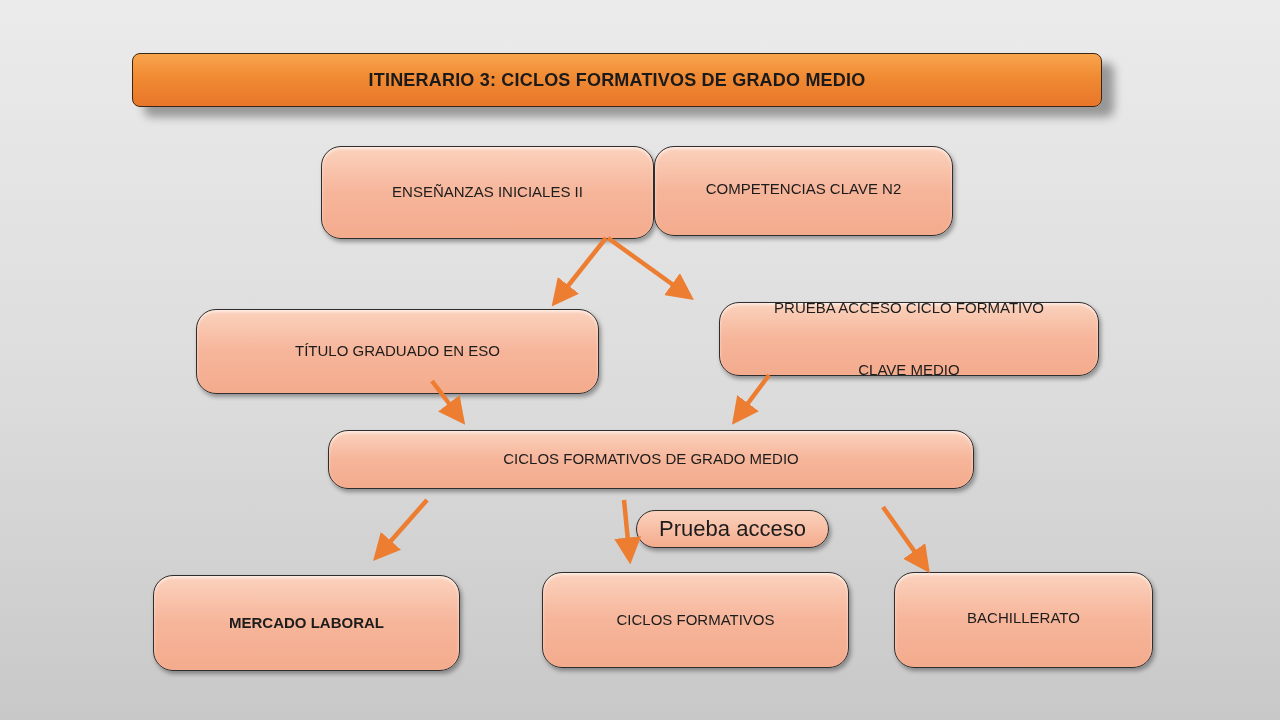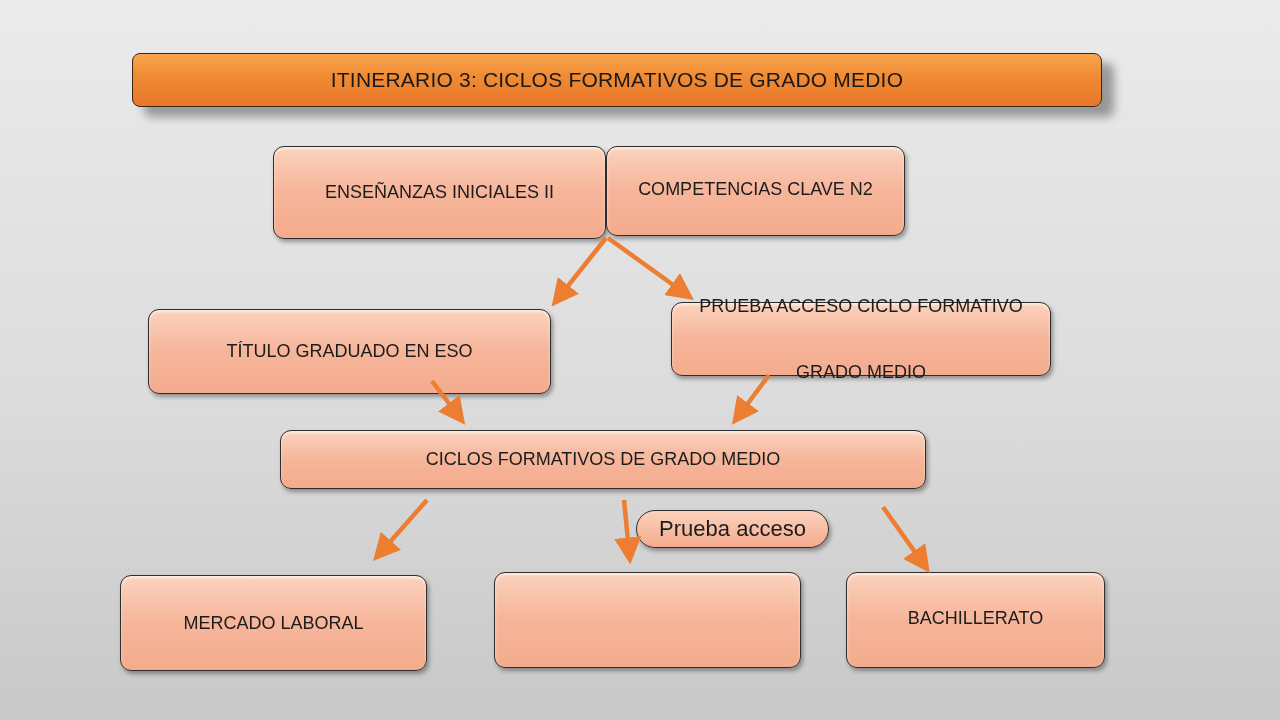--- a/index.html
+++ b/index.html
@@ -9,29 +9,29 @@
     font-family: "Liberation Sans", sans-serif;
   }
   .title-bar {
     position: absolute; left: 132px; top: 53px; width: 970px; height: 54px;
     border: 1.5px solid #3a2614; border-radius: 8px; box-sizing: border-box;
     background: linear-gradient(180deg, #f8a54e 0%, #f08a33 45%, #e9762a 100%);
     box-shadow: 12px 10px 10px rgba(0,0,0,0.35);
     display: flex; align-items: center; justify-content: center;
   }
   .title-bar span {
-    font-weight: normal; font-size: 21px; color: #1a1a1a; letter-spacing: 0.2px;
+    font-weight: bold; font-size: 18px; color: #1a1a1a; letter-spacing: 0.2px;
   }
   .box {
     position: absolute; box-sizing: border-box;
-    border: 1.5px solid #2e2e2e; border-radius: 11px;
+    border: 1.5px solid #2e2e2e; border-radius: 20px;
     background: linear-gradient(180deg, #fbd2bd 0%, #f6b59a 50%, #f4ab8d 100%);
     box-shadow: 2px 3px 4px rgba(0,0,0,0.35), inset 0 2px 3px rgba(255,255,255,0.6);
     display: flex; align-items: center; justify-content: center; text-align: center;
-    font-size: 18px; color: #1c1c1c; line-height: 1.5;
+    font-size: 15px; color: #1c1c1c; line-height: 1.5; margin-left: 48px;
   }
   .pill {
     position: absolute; box-sizing: border-box; left: 636px; top: 510px; width: 193px; height: 38px;
     border: 1.5px solid #2e2e2e; border-radius: 19px;
     background: linear-gradient(180deg, #fbd2bd 0%, #f4ab8d 100%);
     box-shadow: 2px 3px 4px rgba(0,0,0,0.35);
     display: flex; align-items: center; justify-content: center;
     font-size: 22px; color: #1c1c1c;
   }
   svg.arrows { position: absolute; left: 0; top: 0; }
@@ -50,36 +50,37 @@
 <div class="box" style="left:606px; top:146px; width:299px; height:90px;">
   <span style="position:relative; top:-2px;">COMPETENCIAS CLAVE N2</span>
 </div>
 
 <div class="box" style="left:148px; top:309px; width:403px; height:85px;">
   <span>TÍTULO GRADUADO EN ESO</span>
 </div>
 
 <div class="box" style="left:671px; top:302px; width:380px; height:74px; flex-direction:column;gap:39px;">
   <span>PRUEBA ACCESO CICLO FORMATIVO</span>
-  <span>GRADO MEDIO</span>
+  <span>CLAVE MEDIO</span>
 </div>
 
 <div class="box" style="left:280px; top:430px; width:646px; height:59px;">
   <span>CICLOS FORMATIVOS DE GRADO MEDIO</span>
 </div>
 
 <div class="pill">
   <span>Prueba acceso</span>
 </div>
 
-<div class="box" style="left:120px; top:575px; width:307px; height:96px;">
+<div class="box" style="left:105px; top:575px; width:307px; height:96px;font-weight:bold;">
   <span>MERCADO LABORAL</span>
 </div>
 
 <div class="box" style="left:494px; top:572px; width:307px; height:96px; flex-direction:column;">
+  <span>CICLOS FORMATIVOS</span>
 </div>
 
 <div class="box" style="left:846px; top:572px; width:259px; height:96px;">
   <span style="position:relative; top:-2px;">BACHILLERATO</span>
 </div>
 
 <svg class="arrows" width="1280" height="720">
   <defs>
     <marker id="ah" markerWidth="6" markerHeight="6" refX="3" refY="3" orient="auto" markerUnits="strokeWidth">
       <path d="M0,0 L6,3 L0,6 Z" fill="#ed7d31"></path>

